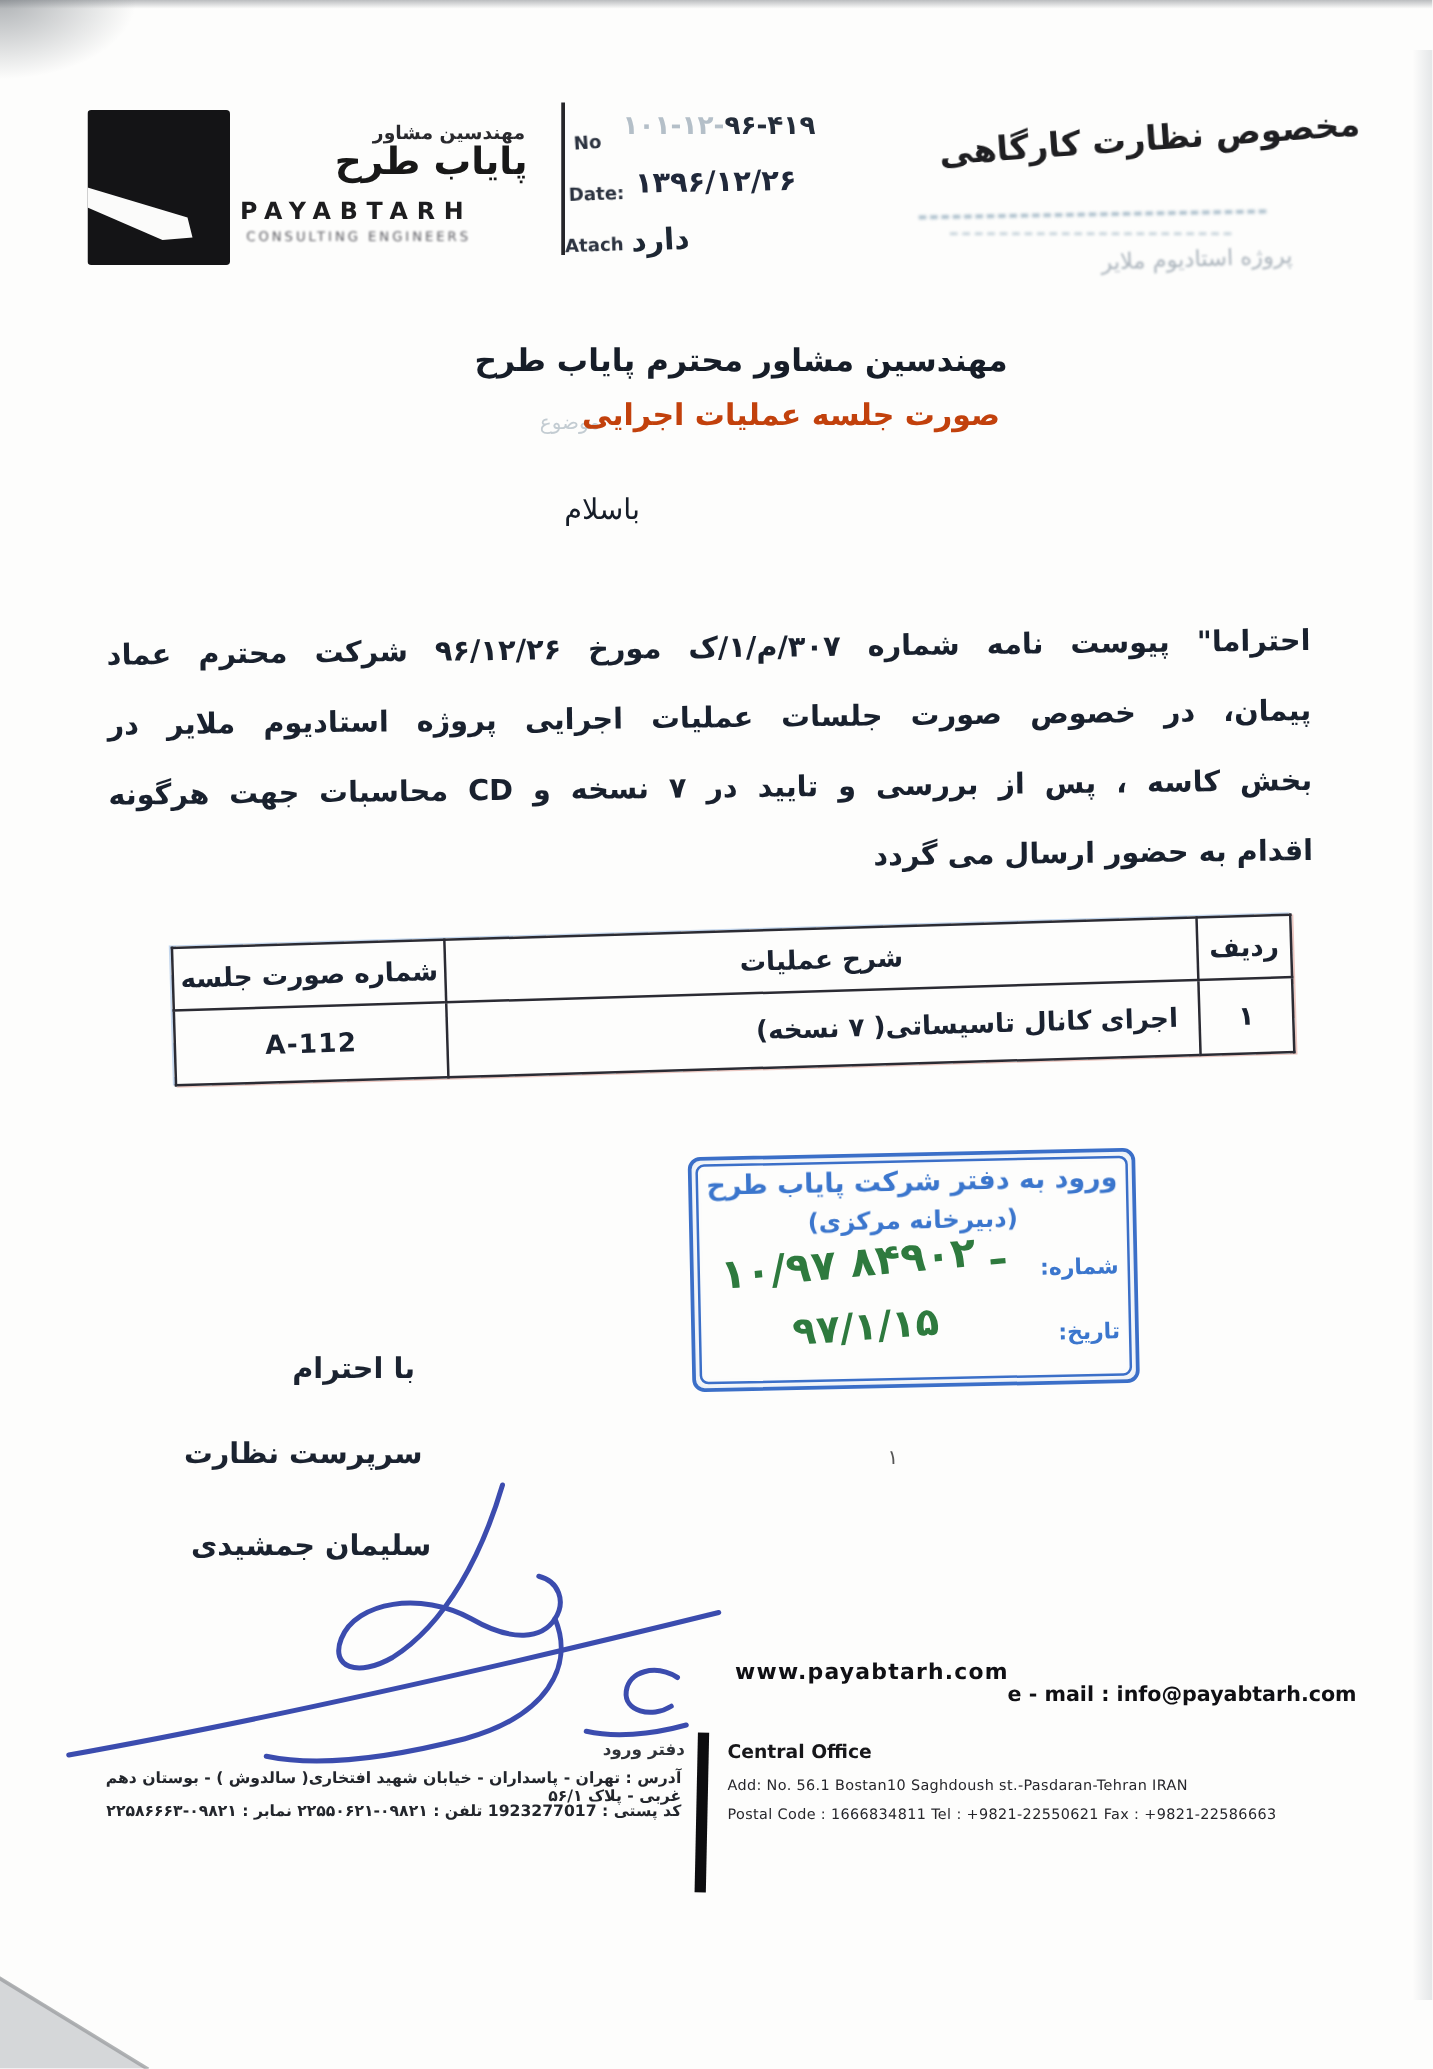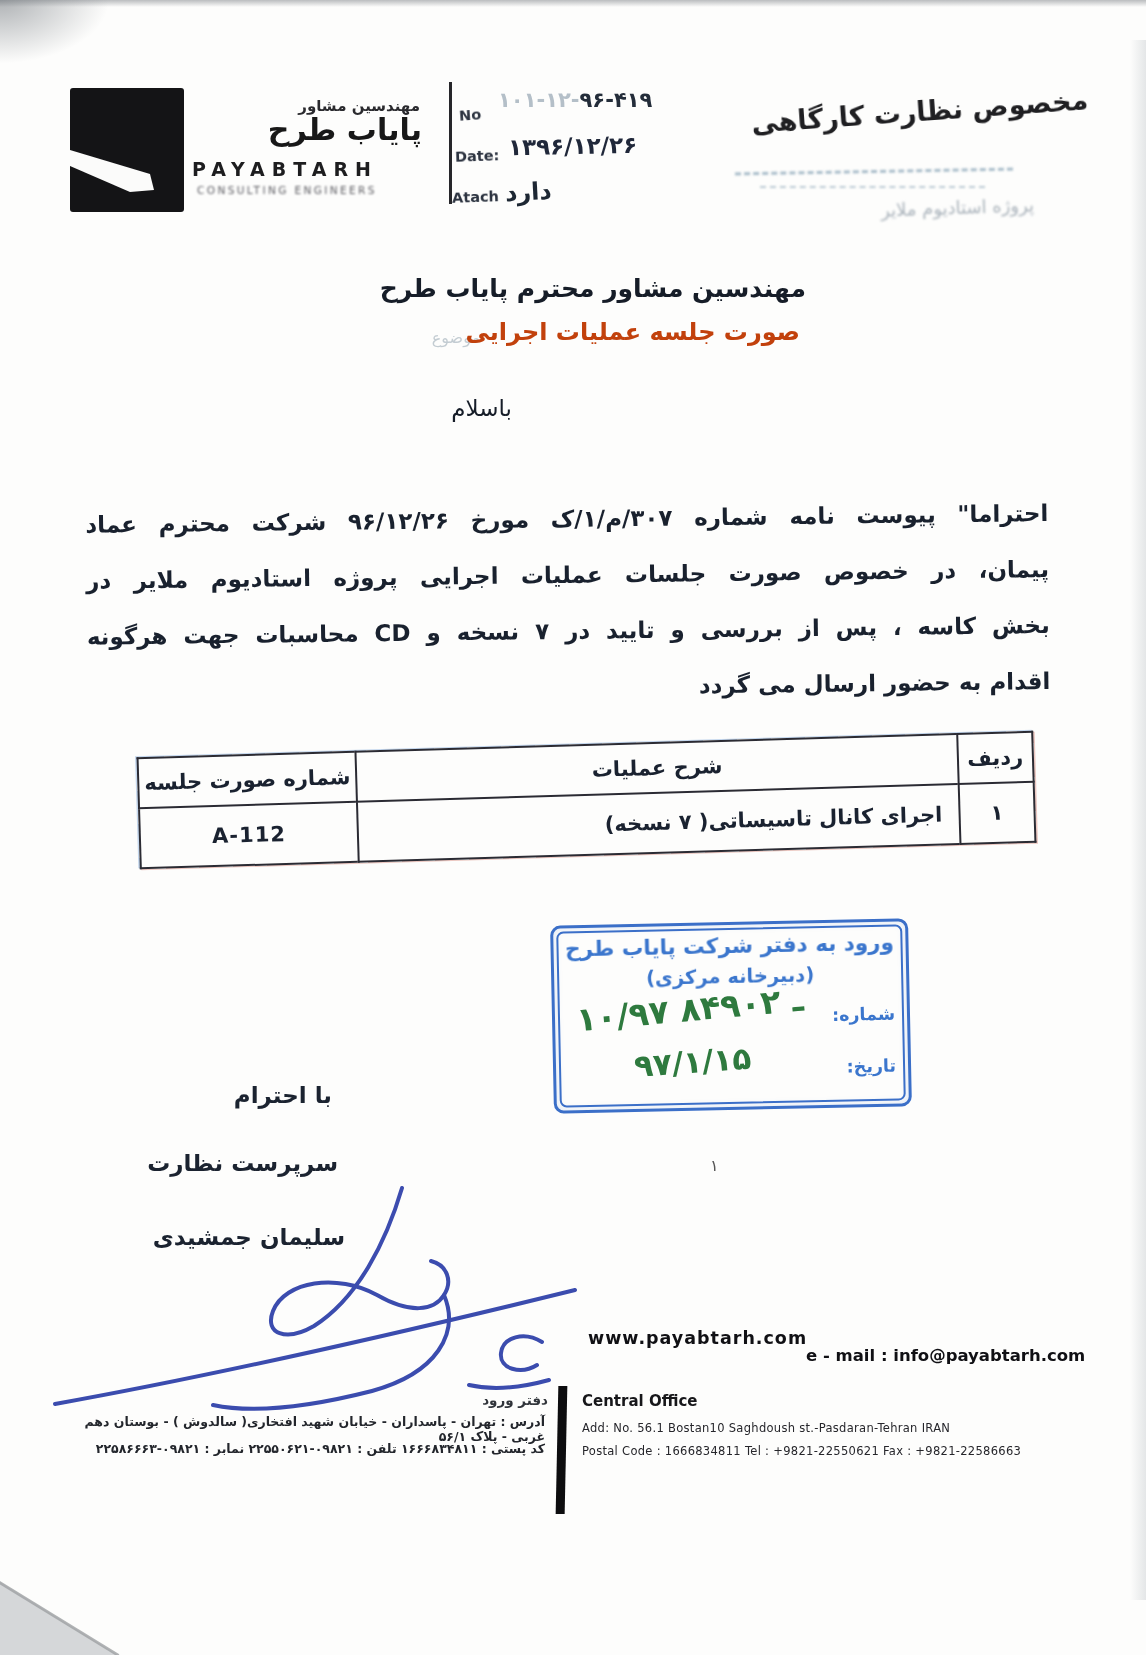--- a/index.html
+++ b/index.html
@@ -189,16 +189,16 @@
     <path d="M 492 170 C 474 159, 453 165, 451 181 C 449 197, 471 203, 487 193"></path>
     <path d="M 499 208 C 470 216, 441 218, 419 213"></path>
   </g>
 </svg>
 
 <div class="abs website">www.payabtarh.com</div>
 <div class="abs email">e - mail : info@payabtarh.com</div>
 <div class="abs foot-bar"></div>
 <div class="abs fa fa-office">دفتر ورود</div>
 <div class="abs fa fa-address">آدرس : تهران - پاسداران - خیابان شهید افتخاری( سالدوش ) - بوستان دهم غربی - پلاک ۵۶/۱</div>
-<div class="abs fa fa-contact">کد پستی : ۱۶۶۶۸۳۴۸۱۱      تلفن : ۰۹۸۲۱-۲۲۵۵۰۶۲۱      نمابر : ۰۹۸۲۱-۲۲۵۸۶۶۶۳</div>
+<div class="abs fa fa-contact">کد پستی : 1923277017      تلفن : ۰۹۸۲۱-۲۲۵۵۰۶۲۱      نمابر : ۰۹۸۲۱-۲۲۵۸۶۶۶۳</div>
 <div class="abs en-office">Central Office</div>
 <div class="abs en-address">Add:  No. 56.1  Bostan10  Saghdoush st.-Pasdaran-Tehran IRAN</div>
 <div class="abs en-contact">Postal Code : 1666834811     Tel : +9821-22550621    Fax : +9821-22586663</div>
 
 </body></html>

